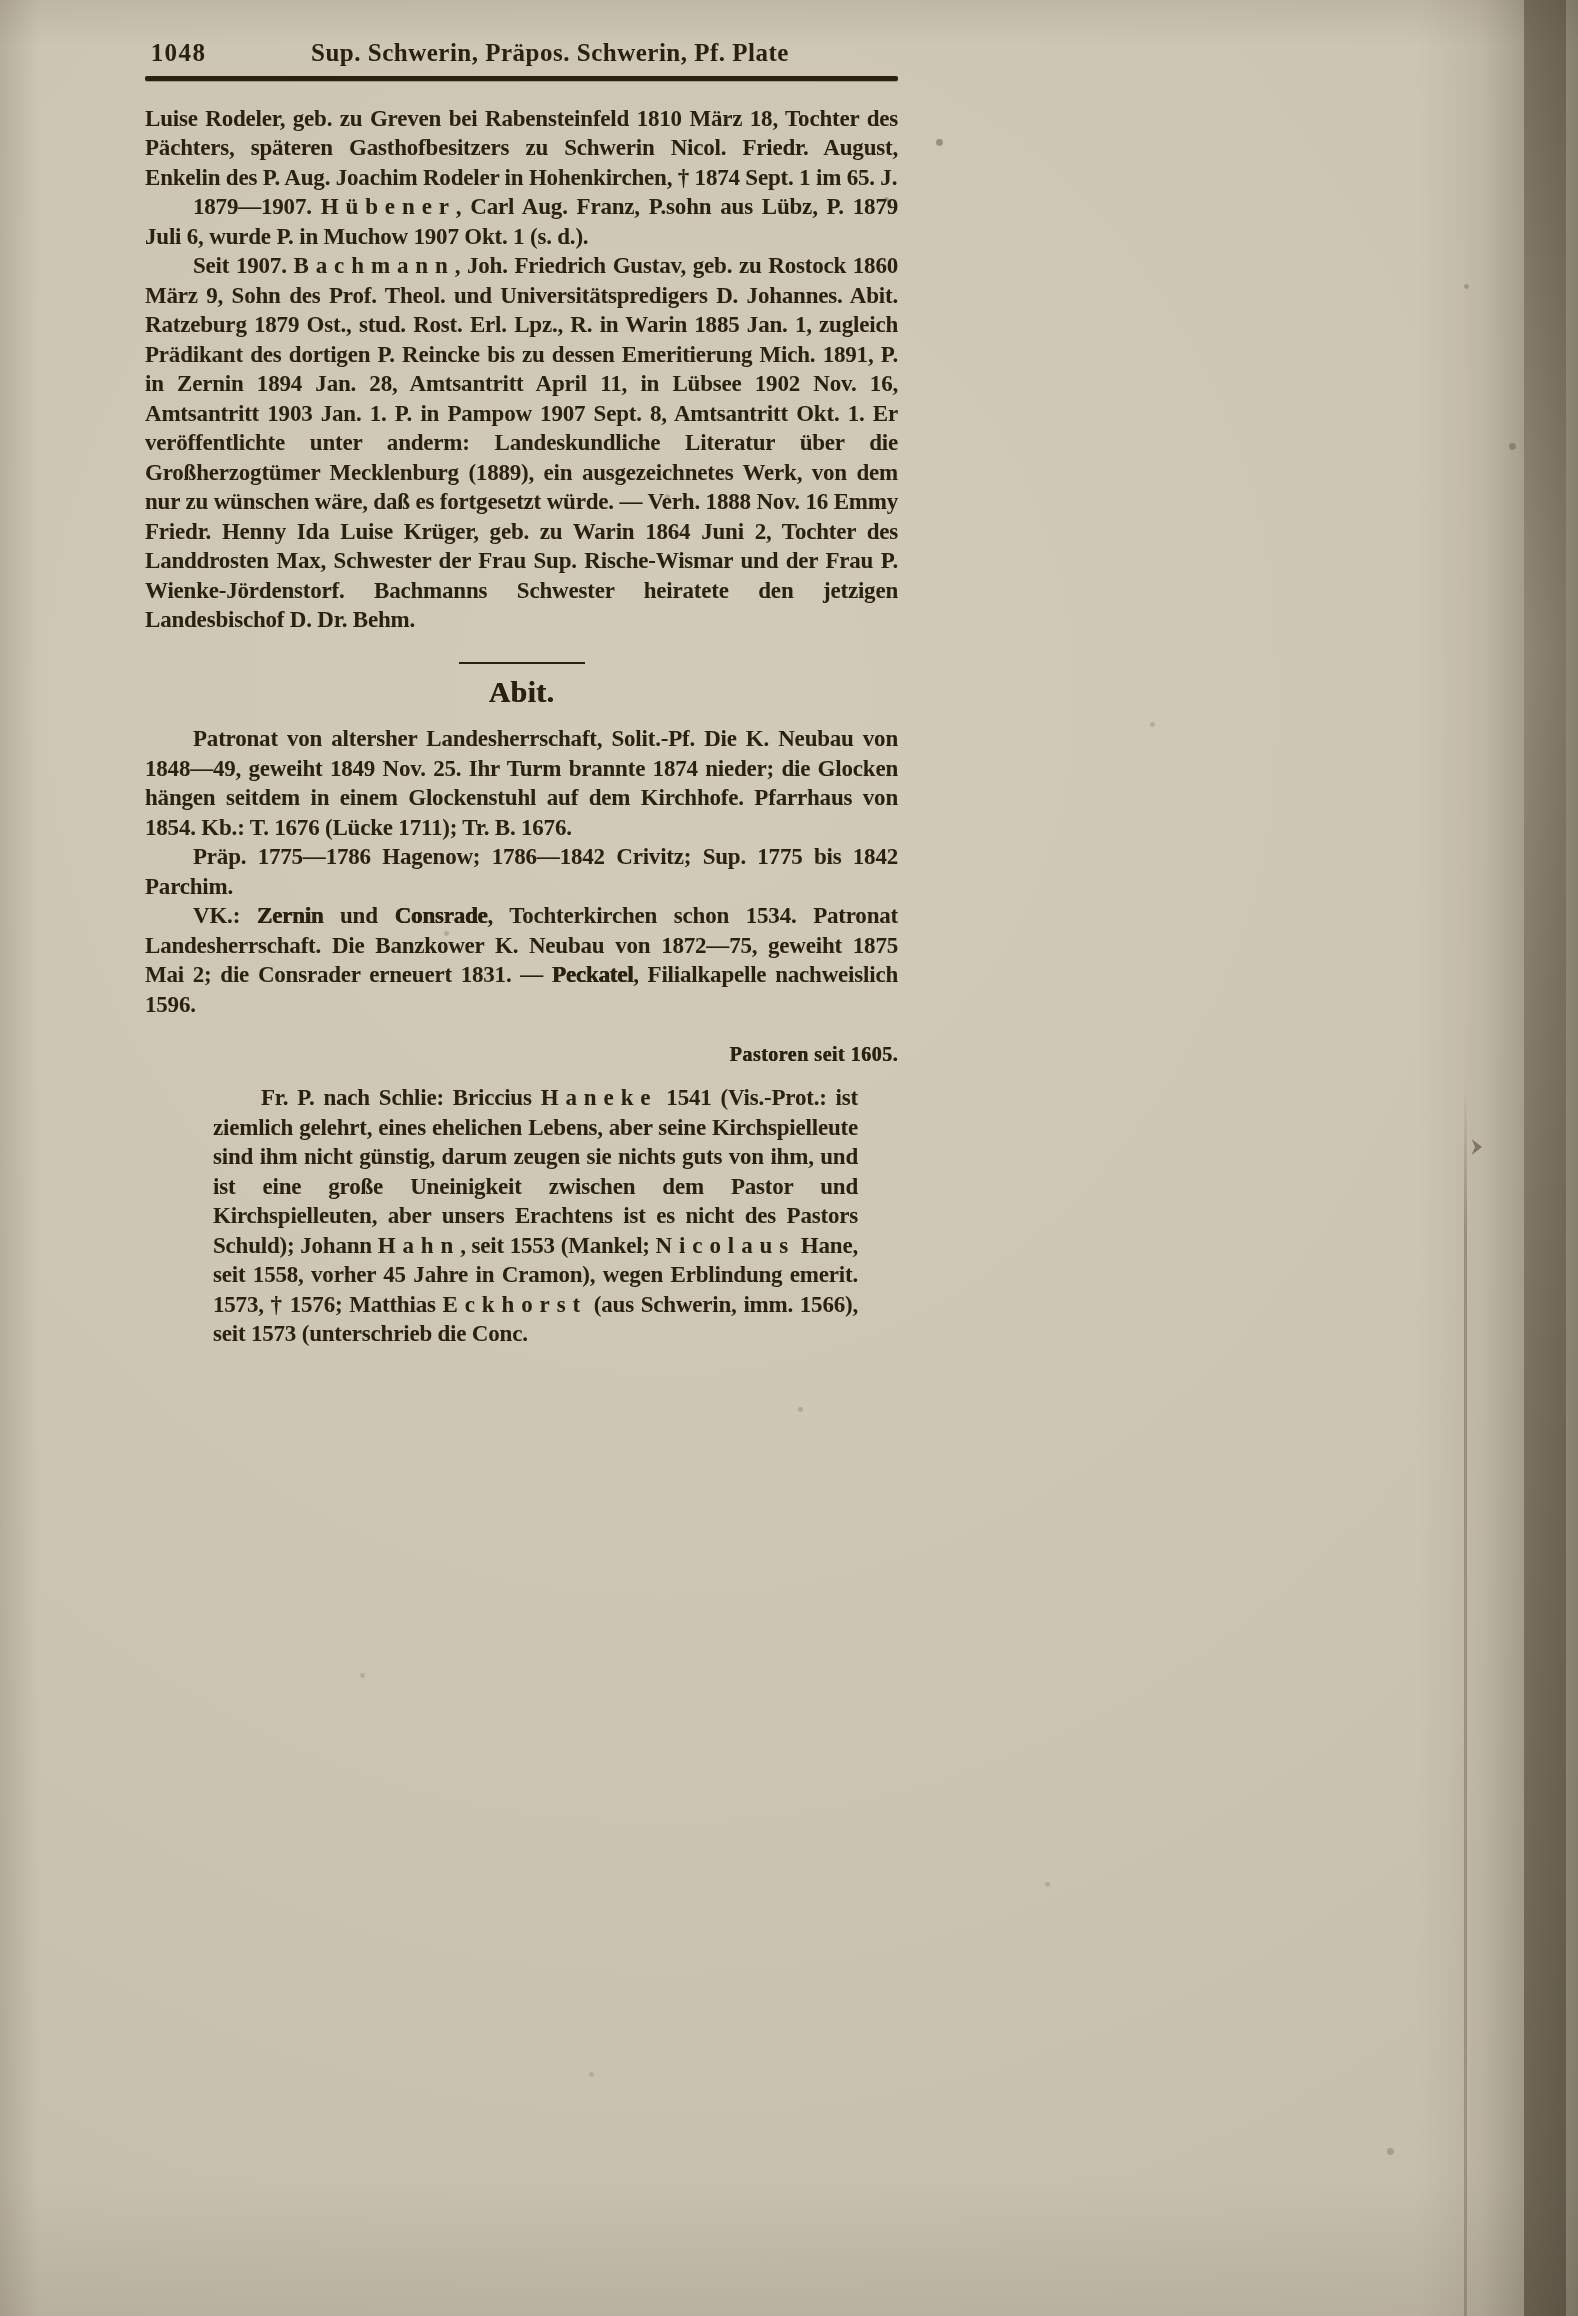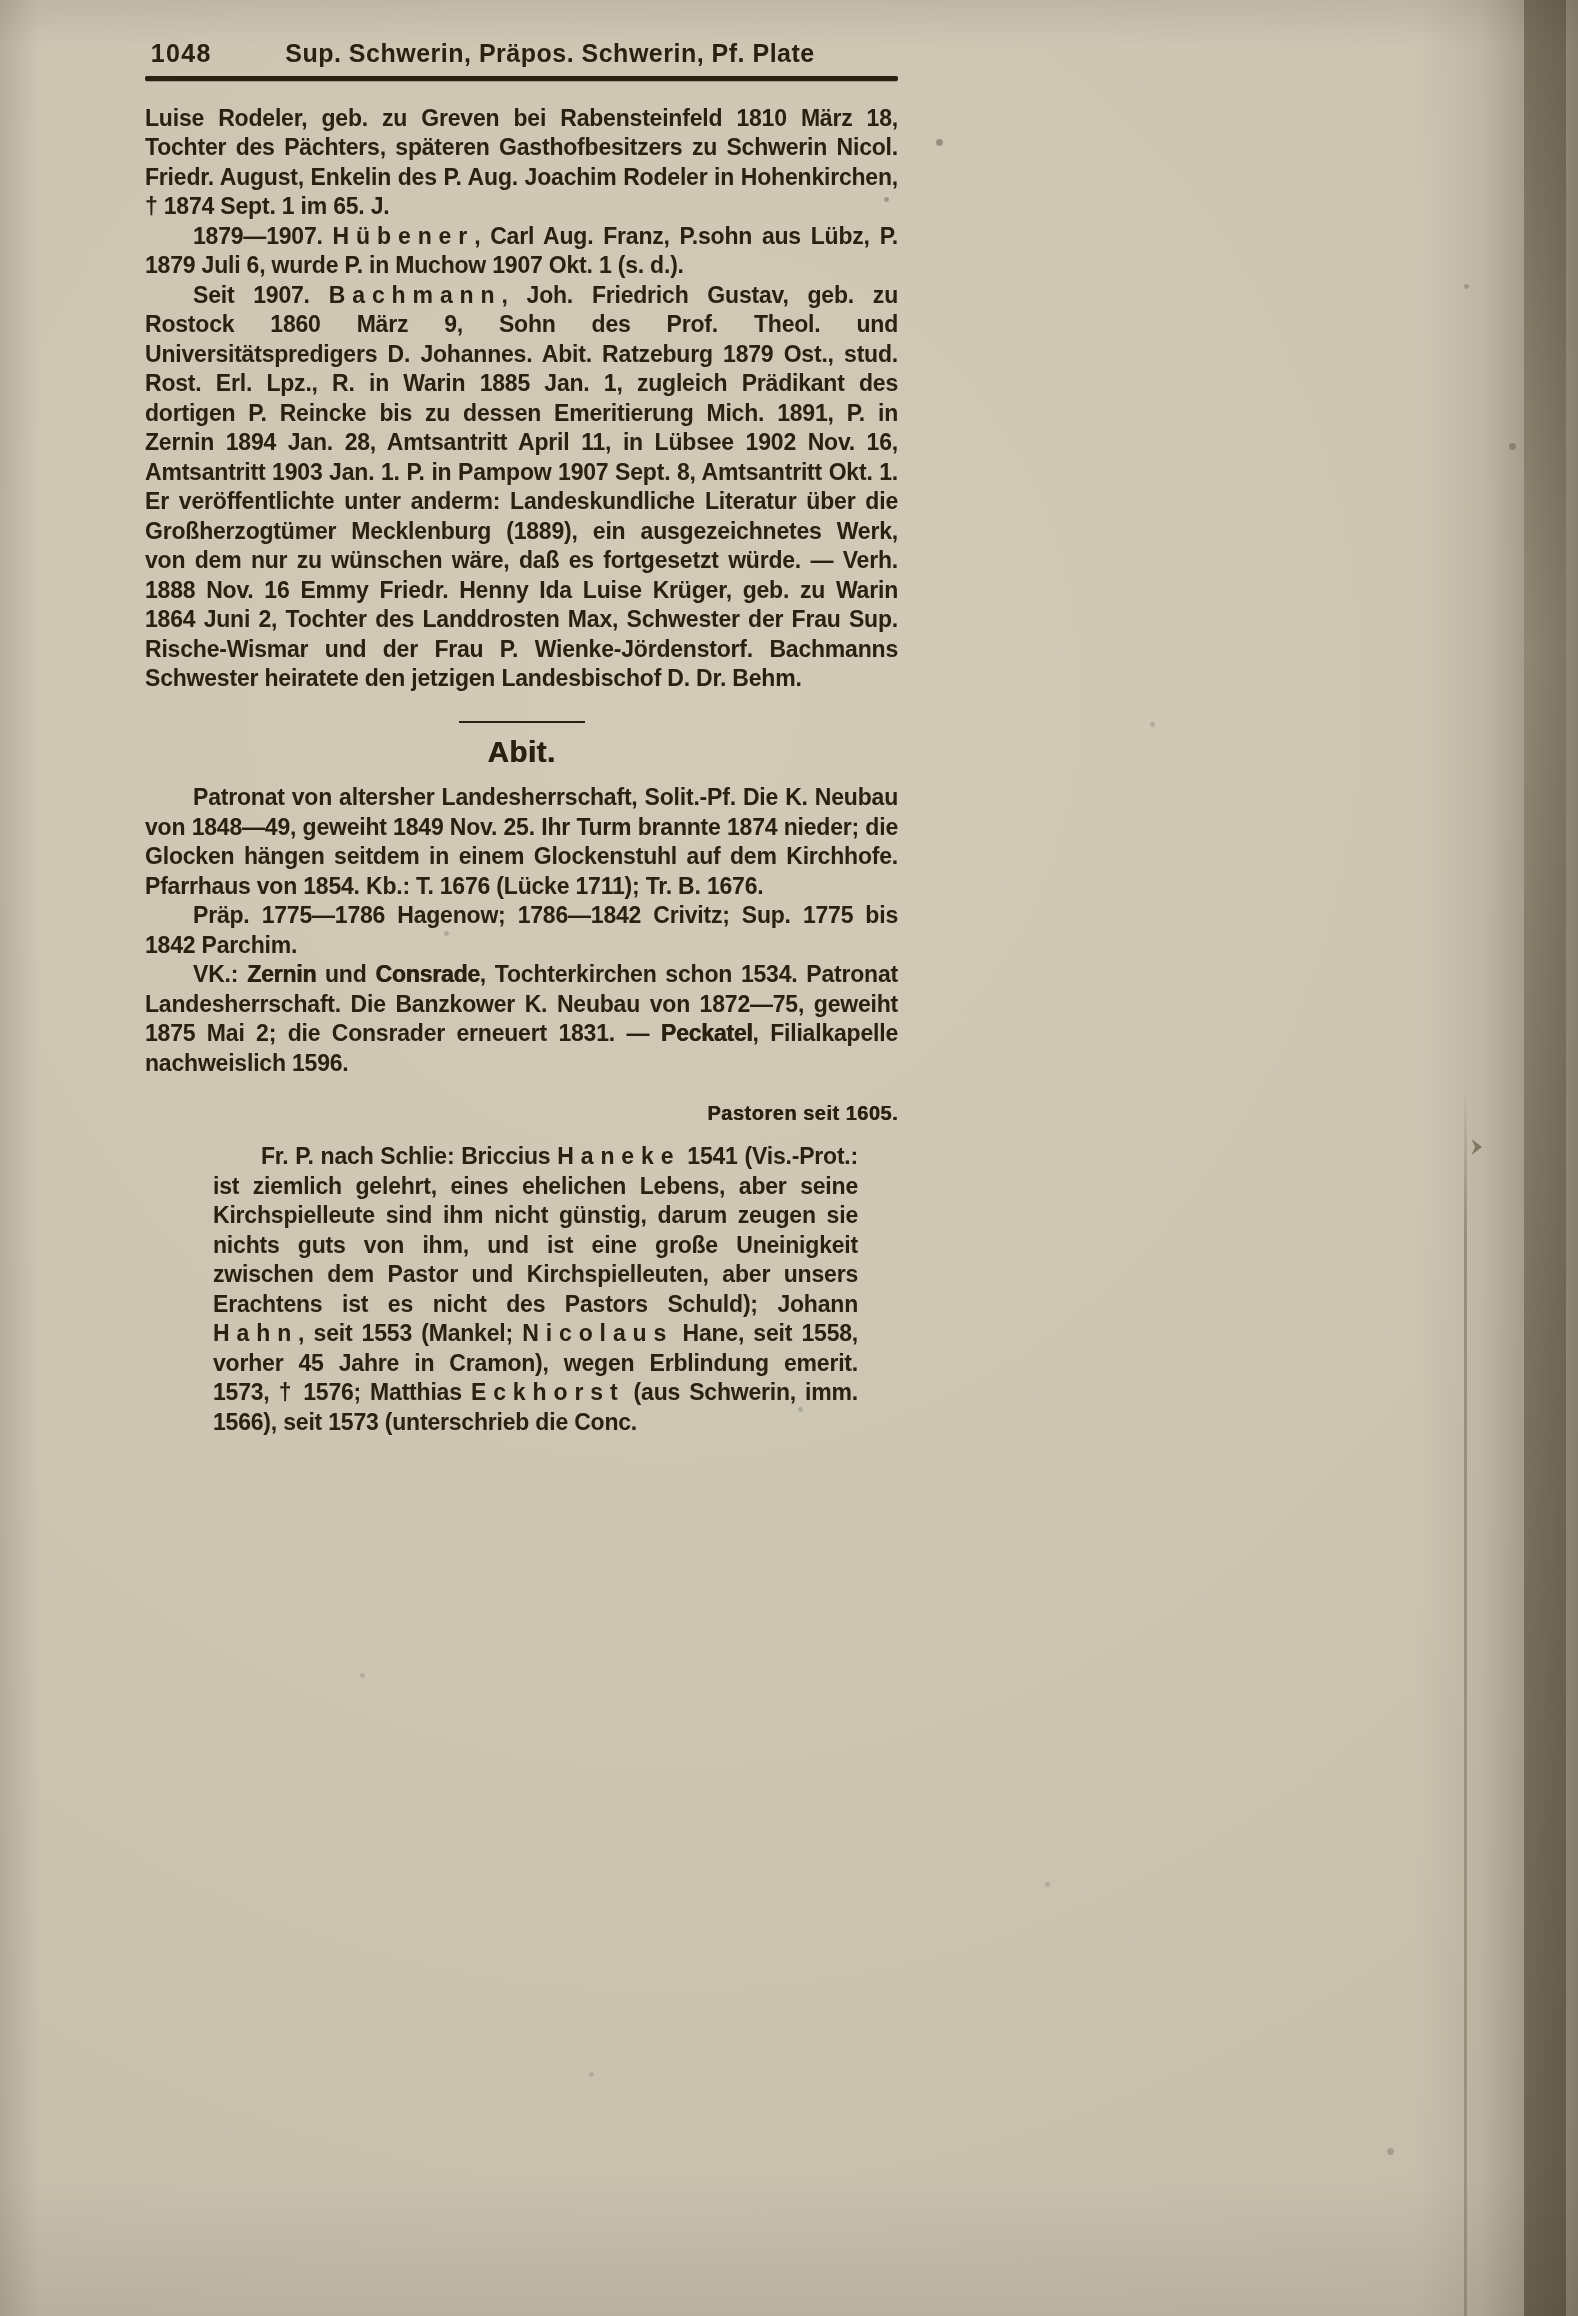--- a/index.html
+++ b/index.html
@@ -16,21 +16,21 @@
       linear-gradient(to right, rgba(66,55,38,0.16) 0%, rgba(66,55,38,0) 2.5%),
       linear-gradient(to bottom, rgba(66,55,38,0.10) 0%, rgba(66,55,38,0) 2%),
       linear-gradient(to bottom, rgba(66,55,38,0) 94%, rgba(66,55,38,0.10) 100%),
       radial-gradient(120% 90% at 42% 30%, #d2cbb8 0%, #cbc4b1 55%, #c2bba8 100%);
   }
   .text-block {
     position: absolute;
     left: 145px; top: 36px;
     width: 753px;
     color: #2a2113;
-    font-family: Liberation Sans, sans-serif;
+    font-family: Liberation Serif, serif;
     font-weight: bold;
     font-size: 23px;
     line-height: 29.5px;
     text-align: justify;
     letter-spacing: -0.2px;
     hyphens: auto;
     -webkit-hyphens: auto;
   }
   .page-header { position: relative; height: 36px; font-size: 25px; line-height: 34px; }
   .page-number { position: absolute; left: 5.7px; top: 0; letter-spacing: 1.4px; }

